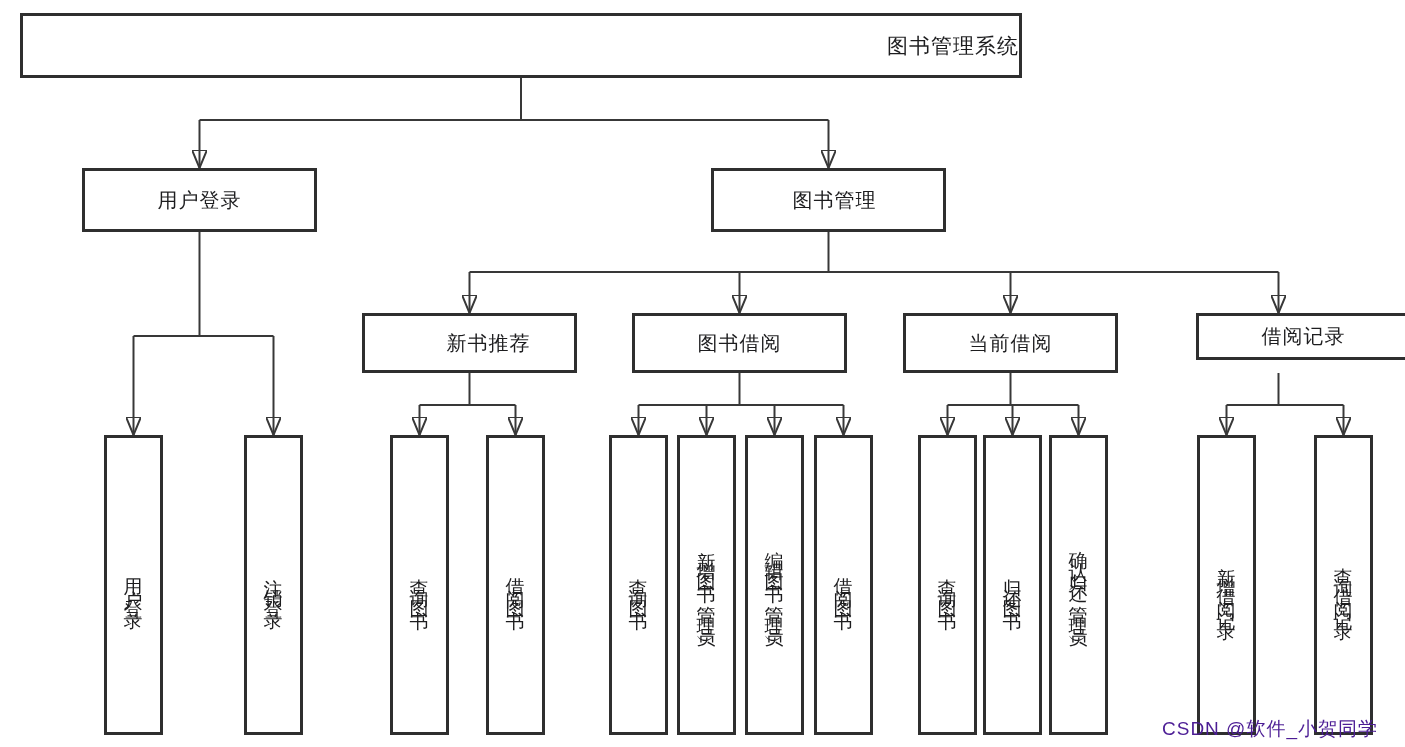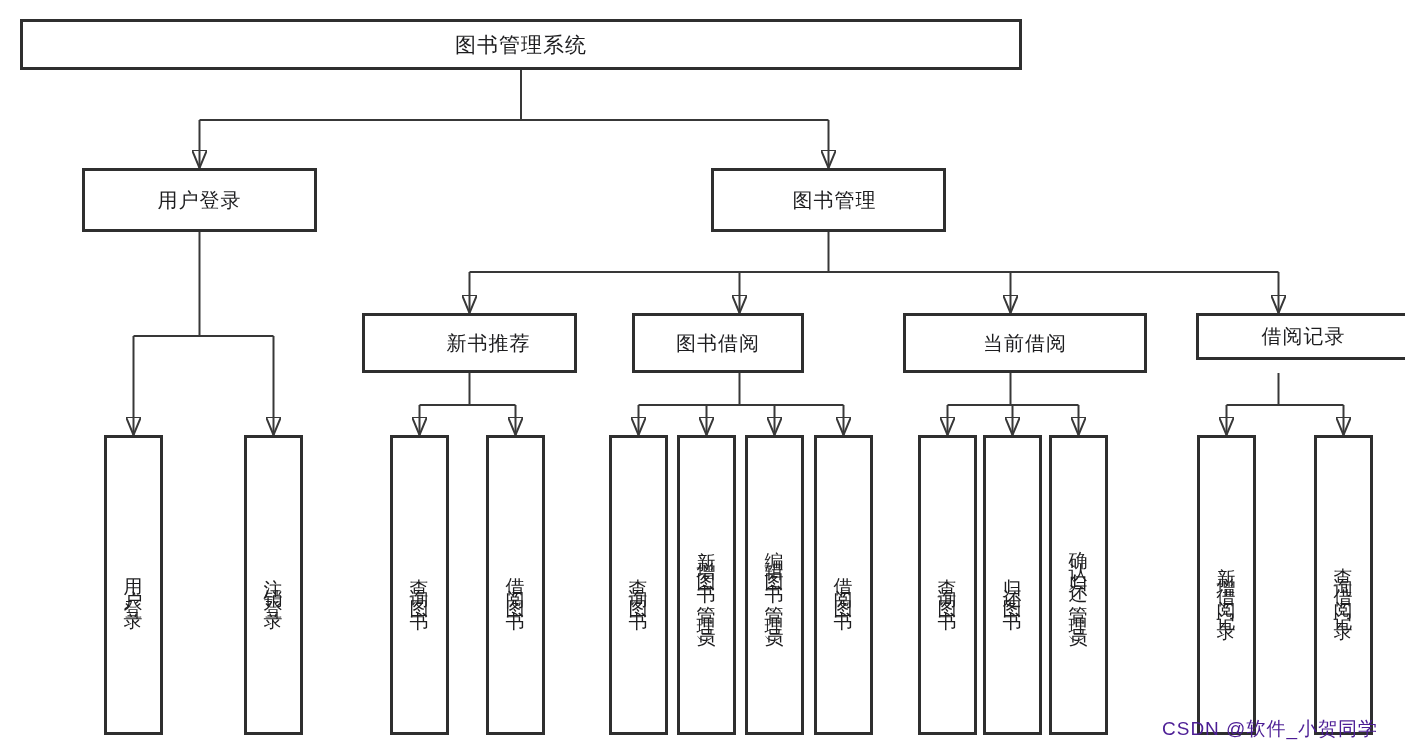--- a/index.html
+++ b/index.html
@@ -28,26 +28,26 @@
   .hnode .lbl{font-size:20px;letter-spacing:1px;}
   .root-node .lbl{font-size:21px;letter-spacing:1px;}
   
   .vnode .lbl{
     writing-mode:vertical-rl;
     font-size:19px;
     letter-spacing:11px;
     line-height:1;
   }
   
-  .n-root   {left:20px;  top:19px;  width:1002px; height:51px;}
+  .n-root   {left:20px;  top:13px;  width:1002px; height:65px;justify-content:flex-end;}
   .n-login  {left:82px;  top:168px; width:235px;  height:64px;}
   .n-mgmt   {left:711px; top:168px; width:235px;  height:64px;padding-left:12px;}
   .n-rec    {left:362px; top:313px; width:215px;  height:60px;padding-left:38px;}
-  .n-borrow {left:632px; top:313px; width:172px;  height:60px;align-items:center;}
-  .n-current{left:903px; top:313px; width:244px;  height:60px;}
+  .n-borrow {left:632px; top:313px; width:215px;  height:60px;align-items:center;}
+  .n-current{left:903px; top:313px; width:215px;  height:60px;}
   .n-records{left:1196px;top:313px; width:215px;  height:47px;}
   .vnode    {top:435px;  width:59px; height:300px;}
   .v-1{left:104px;} .v-2{left:244px;}
   .v-3{left:390px;} .v-4{left:486px;}
   .v-5{left:609px;} .v-6{left:677px;} .v-7{left:745px;} .v-8{left:814px;}
   .v-9{left:918px;} .v-10{left:983px;} .v-11{left:1049px;}
   .v-12{left:1197px;} .v-13{left:1314px;}
   .wires line, .wires path{stroke:#383838;stroke-width:2;fill:none;}
   .watermark{
     position:absolute;

